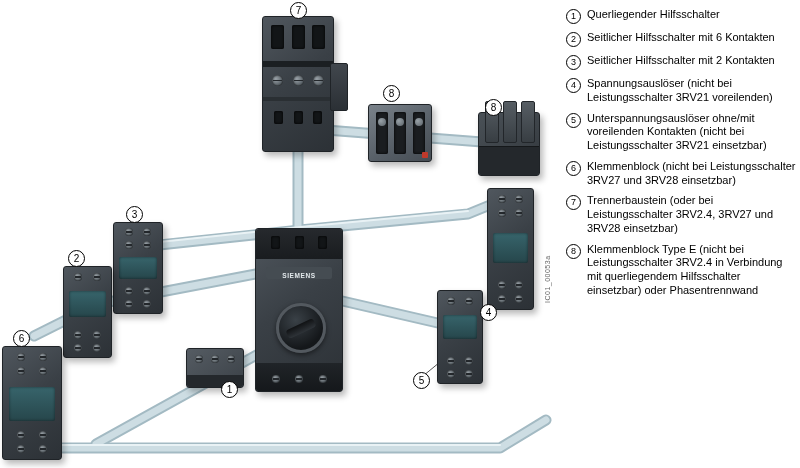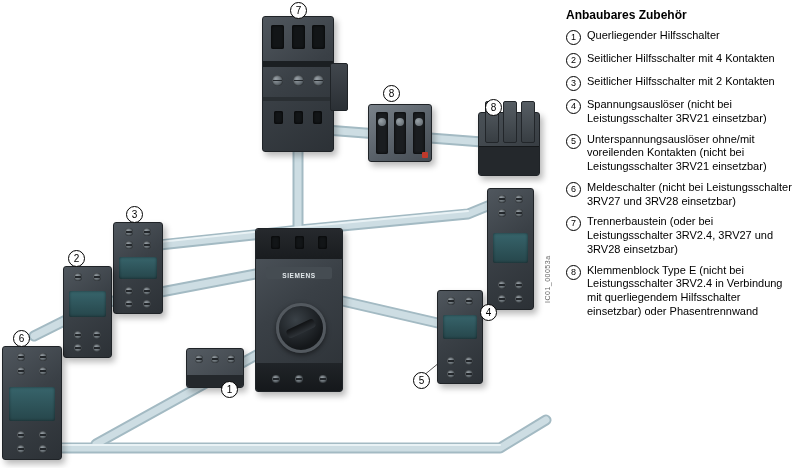--- a/index.html
+++ b/index.html
@@ -254,45 +254,44 @@
   <div class="callout" style="left:126px;top:206px">3</div>
   <div class="callout" style="left:68px;top:250px">2</div>
   <div class="callout" style="left:13px;top:330px">6</div>
   <div class="callout" style="left:221px;top:381px">1</div>
   <div class="callout" style="left:413px;top:372px">5</div>
   <div class="callout" style="left:480px;top:304px">4</div>
 
   <div class="watermark">IC01_00053a</div>
 
   <div class="legend">
-    <h1 class="legend-title">Anbaubares Zubehör</h1>
 
     <div class="legend-item">
       <span class="badge">1</span>
       <span class="legend-text">Querliegender Hilfsschalter</span>
     </div>
     <div class="legend-item">
       <span class="badge">2</span>
-      <span class="legend-text">Seitlicher Hilfsschalter mit 4 Kontakten</span>
+      <span class="legend-text">Seitlicher Hilfsschalter mit 6 Kontakten</span>
     </div>
     <div class="legend-item">
       <span class="badge">3</span>
       <span class="legend-text">Seitlicher Hilfsschalter mit 2 Kontakten</span>
     </div>
     <div class="legend-item">
       <span class="badge">4</span>
-      <span class="legend-text">Spannungsauslöser (nicht bei Leistungsschalter 3RV21 einsetzbar)</span>
+      <span class="legend-text">Spannungsauslöser (nicht bei Leistungsschalter 3RV21 voreilenden)</span>
     </div>
     <div class="legend-item">
       <span class="badge">5</span>
       <span class="legend-text">Unterspannungsauslöser ohne/mit voreilenden Kontakten (nicht bei Leistungsschalter 3RV21 einsetzbar)</span>
     </div>
     <div class="legend-item">
       <span class="badge">6</span>
-      <span class="legend-text">Meldeschalter (nicht bei Leistungsschalter 3RV27 und 3RV28 einsetzbar)</span>
+      <span class="legend-text">Klemmenblock (nicht bei Leistungsschalter 3RV27 und 3RV28 einsetzbar)</span>
     </div>
     <div class="legend-item">
       <span class="badge">7</span>
       <span class="legend-text">Trennerbaustein (oder bei Leistungsschalter 3RV2.4, 3RV27 und 3RV28 einsetzbar)</span>
     </div>
     <div class="legend-item">
       <span class="badge">8</span>
       <span class="legend-text">Klemmenblock Type E (nicht bei Leistungsschalter 3RV2.4 in Verbindung mit querliegendem Hilfsschalter einsetzbar) oder Phasentrennwand</span>
     </div>
   </div>

